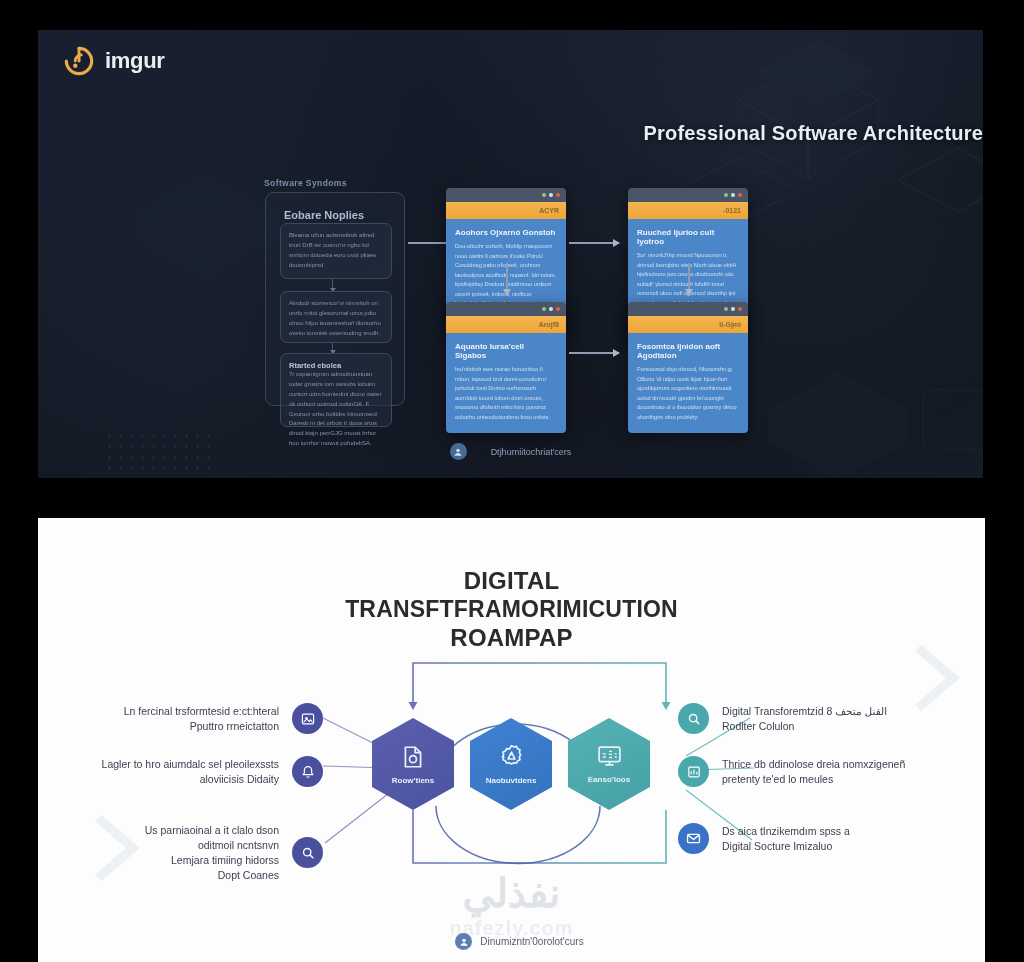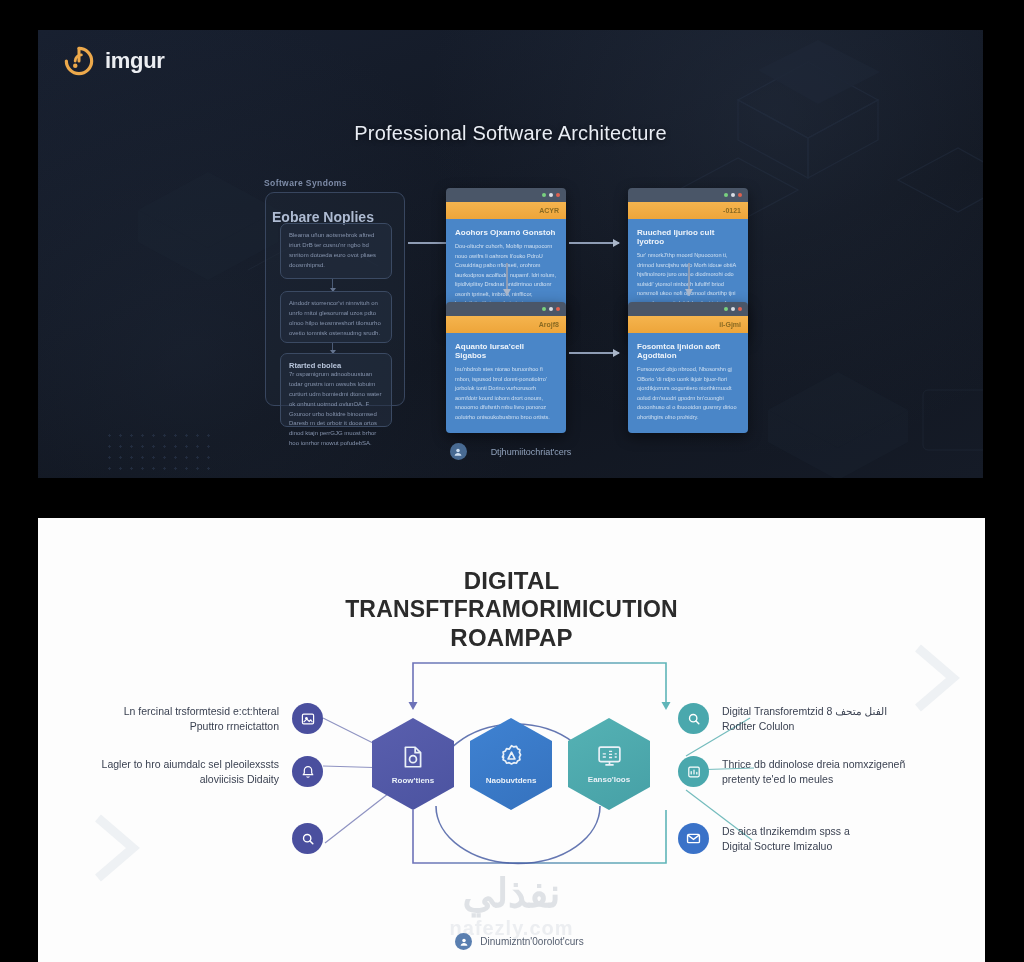--- a/index.html
+++ b/index.html
@@ -27,38 +27,38 @@
     position:absolute; left:66px; top:400px; width:110px; height:70px;
     background-image: radial-gradient(#2d3a52 1px, transparent 1.2px);
     background-size: 11px 11px; opacity:.55;
   }
 
   .imgur-bar { position:absolute; left:26px; top:16px; display:flex; align-items:center; gap:11px; }
   .imgur-logo { width:30px; height:30px; }
   .imgur-word { color:#eceef2; font-size:22px; font-weight:600; letter-spacing:-.3px; }
 
   .arch-title {
-    position:absolute; left:0; right:0; top:92px; text-align:center;
-    color:#e9edf4; font-size:20px; font-weight:400; letter-spacing:.2px;
+    position:absolute; left:0; right:0; top:92px; text-align:right;
+    color:#e9edf4; font-size:20px; font-weight:700; letter-spacing:.2px;
     text-shadow:0 1px 5px rgba(0,0,0,.6);
   }
 
   
   .group-cap {
     position:absolute; left:226px; top:148px;
     color:#7e8ca8; font-size:8.5px; font-weight:600; letter-spacing:.4px;
     filter: blur(.35px);
   }
   .group-box {
     position:absolute; left:227px; top:162px; width:140px; height:214px;
     border:1px solid #38465f; border-radius:9px; background:rgba(30,40,56,.42);
   }
   .group-inner-title {
-    position:absolute; left:6px; top:16px; color:#aebbd2;
-    font-size:14px; font-weight:700; filter: blur(.4px);
+    position:absolute; left:18px; top:16px; color:#aebbd2;
+    font-size:11px; font-weight:700; filter: blur(.4px);
   }
   .sub-card {
     position:absolute; left:14px; width:112px;
     border:1px solid #3b4a63; border-radius:7px; background:rgba(36,47,66,.55);
     padding:7px 8px;
   }
   .sub-card .sc-h { color:#b9c6dc; font-size:7.5px; font-weight:700; filter: blur(.45px); }
   .sub-card .sc-p { color:#8694ae; font-size:6px; line-height:1.65; filter: blur(.5px); }
   .vcon { position:absolute; left:66px; width:1px; background:#4b5b76; }
   .vcon::after{ content:""; position:absolute; left:-2.5px; bottom:-1px; width:0;height:0;
@@ -368,20 +368,26 @@
       </div>
       <span class="cicon" style="background:#4a4f9e">
         <svg width="16" height="16" viewBox="0 0 20 20">
             <path d="M10 3.2a4.6 4.6 0 0 1 4.6 4.6v3.4l1.4 2.2H4l1.4-2.2V7.8A4.6 4.6 0 0 1 10 3.2z" fill="none" stroke="#fff" stroke-width="1.5" stroke-linejoin="round"></path>
             <path d="M8.4 15.4a1.7 1.7 0 0 0 3.2 0" fill="none" stroke="#fff" stroke-width="1.4"></path>
           </svg>
       </span>
     </div>
 
     <div class="sidegrp left" style="left:55px;top:305px;width:230px">
+      <div class="sidetxt l">
+        <div>Us parniaoinal a it clalo dson</div>
+        <div>oditmoil ncntsnvn</div>
+        <div>Lemjara timiing hidorss</div>
+        <div>Dopt Coanes</div>
+      </div>
       <span class="cicon" style="background:#4a4f9e">
         <svg width="16" height="16" viewBox="0 0 20 20">
             <circle cx="9" cy="9" r="4.6" fill="none" stroke="#fff" stroke-width="1.7"></circle>
             <path d="M12.5 12.5L16 16" stroke="#fff" stroke-width="1.9" stroke-linecap="round"></path>
           </svg>
       </span>
     </div>
 
     <div class="sidegrp" style="left:640px;top:185px;width:260px">
       <span class="cicon" style="background:#4aa8ad">

